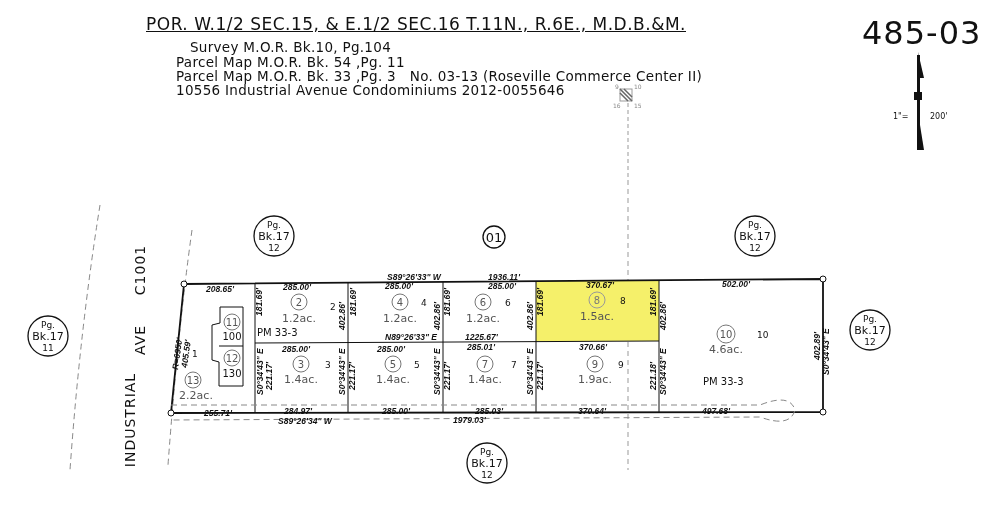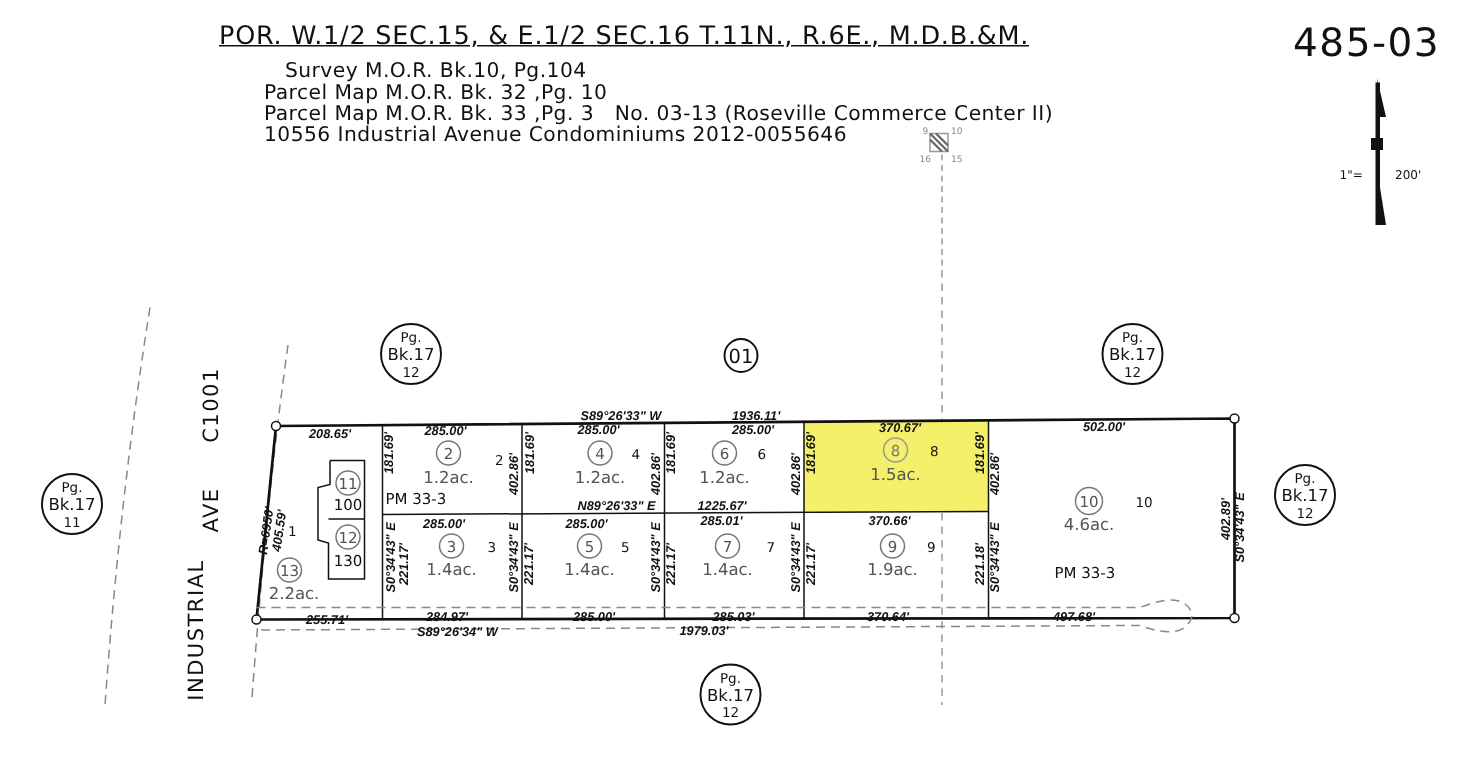--- a/index.html
+++ b/index.html
@@ -1,31 +1,31 @@
 <!DOCTYPE html>
 <html><head>
 <meta charset="utf-8">
 <style>
   html,body{margin:0;padding:0;background:#fff;}
   body{width:984px;height:515px;position:relative;overflow:hidden;font-family:"DejaVu Sans",sans-serif;color:#111;}
   .title{position:absolute;left:146px;top:14px;font-size:17px;letter-spacing:0.5px;font-family:"DejaVu Sans",sans-serif;text-decoration:underline;}
   .sub{position:absolute;left:190px;font-size:13.5px;line-height:15px;letter-spacing:0.3px;}
-  .mapno{position:absolute;left:862px;top:14px;font-size:26px;letter-spacing:1px;}
+  .mapno{position:absolute;left:862px;top:14px;font-size:32px;letter-spacing:1px;}
   svg{position:absolute;left:0;top:0;}
   .ptxt{font-family:"Liberation Sans",sans-serif;font-style:italic;font-weight:bold;font-size:8.5px;fill:#111;}
   .lbl{font-family:"DejaVu Sans",sans-serif;fill:#111;}
   .ac{font-family:"DejaVu Sans",sans-serif;font-size:11px;fill:#555;}
   .road{font-family:"DejaVu Sans",sans-serif;font-size:14px;fill:#111;letter-spacing:1px;}
 </style>
 </head>
 <body>
 
 <div class="title">POR. W.1/2 SEC.15, &amp; E.1/2 SEC.16 T.11N., R.6E., M.D.B.&amp;M.</div>
 <div class="sub" style="top:40px">Survey M.O.R. Bk.10, Pg.104</div>
-<div class="sub" style="top:55px;left:176px">Parcel Map M.O.R. Bk. 32 ,Pg. 10</div>
+<div class="sub" style="top:55px;left:176px">Parcel Map M.O.R. Bk. 54 ,Pg. 11</div>
 <div class="sub" style="top:69px;left:176px;white-space:pre">Parcel Map M.O.R. Bk. 33 ,Pg. 3   No. 03-13 (Roseville Commerce Center II)</div>
 <div class="sub" style="top:83px;left:176px">10556 Industrial Avenue Condominiums 2012-0055646</div>
 <div class="mapno">485-03</div>
 
 <svg width="984" height="515">
 
   <g>
     <rect x="620" y="89" width="12" height="12" fill="none" stroke="#999" stroke-width="1"></rect>
     <path d="M620,89 L632,101 M624,89 L632,97 M620,93 L628,101" stroke="#666" stroke-width="1.5"></path>
     <line x1="628" y1="103" x2="628" y2="180" stroke="#999" stroke-dasharray="4,3"></line>

